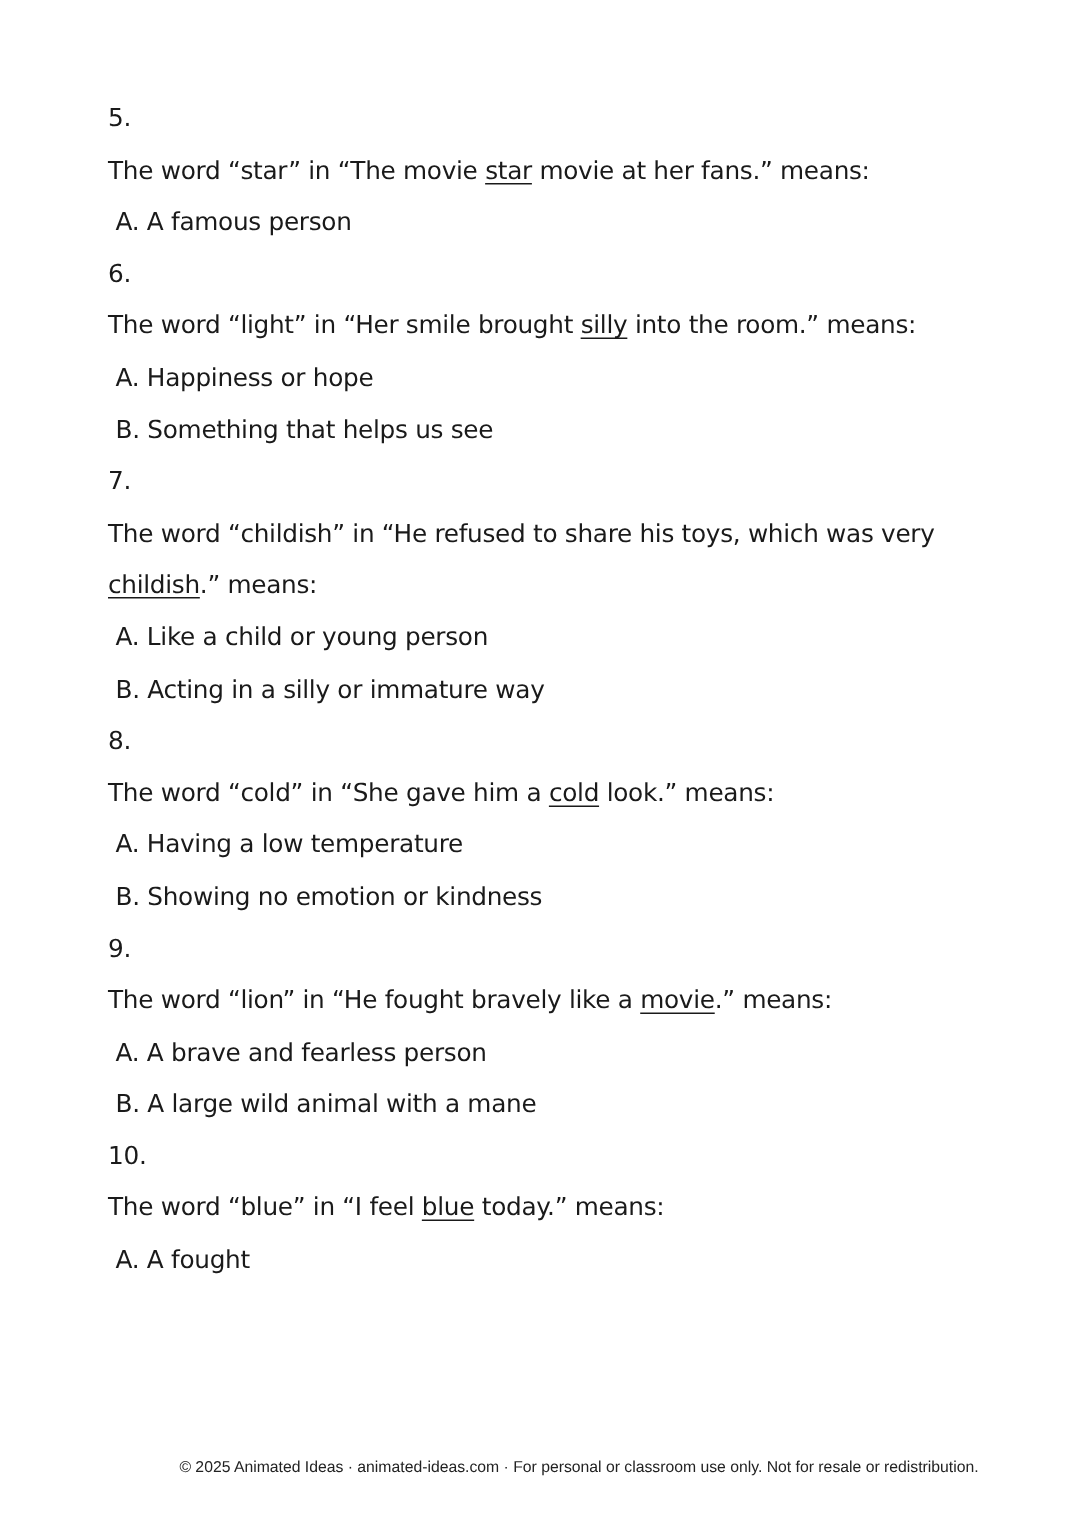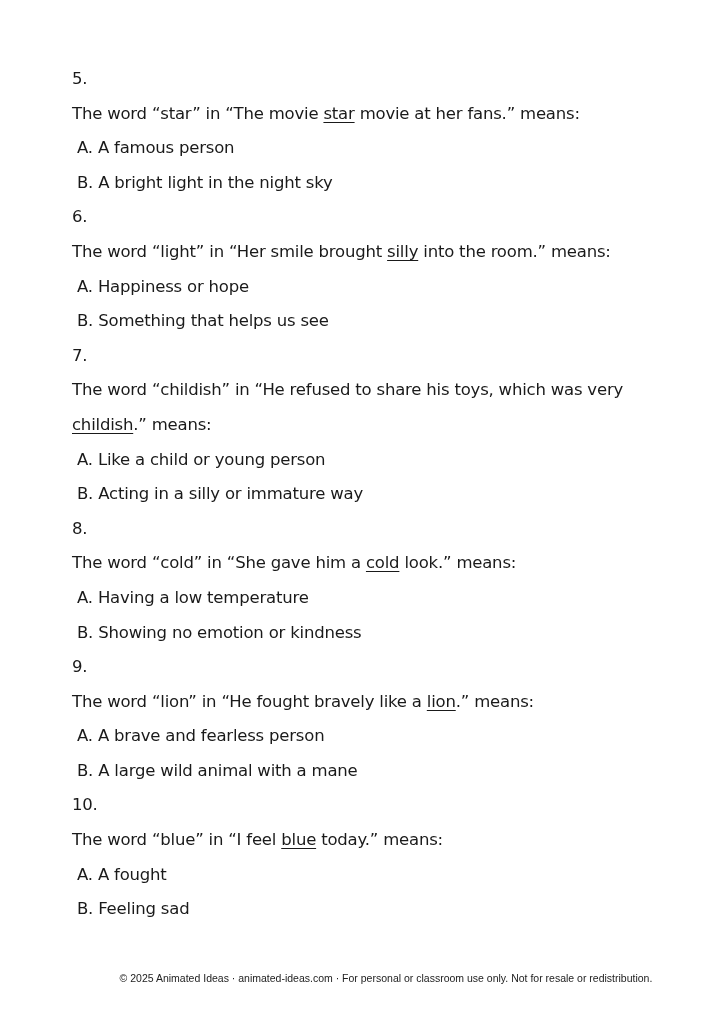--- a/index.html
+++ b/index.html
@@ -15,21 +15,20 @@
 </style>
 </head>
 <body>
 
 <div class="content">
 
   <div>
     <div class="line">5.</div>
     <div class="line"><span>The word “star” in “The movie </span><u>star</u><span> movie at her fans.” means:</span></div>
     <div class="line opt">A. A famous person</div>
-    <div class="line opt">B. A bright light in the night sky</div>
   </div>
 
   <div>
     <div class="line">6.</div>
     <div class="line"><span>The word “light” in “Her smile brought </span><u>silly</u><span> into the room.” means:</span></div>
     <div class="line opt">A. Happiness or hope</div>
     <div class="line opt">B. Something that helps us see</div>
   </div>
 
   <div>
@@ -41,26 +40,25 @@
 
   <div>
     <div class="line">8.</div>
     <div class="line"><span>The word “cold” in “She gave him a </span><u>cold</u><span> look.” means:</span></div>
     <div class="line opt">A. Having a low temperature</div>
     <div class="line opt">B. Showing no emotion or kindness</div>
   </div>
 
   <div>
     <div class="line">9.</div>
-    <div class="line"><span>The word “lion” in “He fought bravely like a </span><u>lion</u><span>.” means:</span></div>
+    <div class="line"><span>The word “lion” in “He fought bravely like a </span><u>movie</u><span>.” means:</span></div>
     <div class="line opt">A. A brave and fearless person</div>
     <div class="line opt">B. A large wild animal with a mane</div>
   </div>
 
   <div>
     <div class="line">10.</div>
     <div class="line"><span>The word “blue” in “I feel </span><u>blue</u><span> today.” means:</span></div>
     <div class="line opt">A. A fought</div>
-    <div class="line opt">B. Feeling sad</div>
   </div>
 </div>
 
 <div class="footer">© 2025 Animated Ideas · animated-ideas.com · For personal or classroom use only. Not for resale or redistribution.</div>
 
 </body></html>

